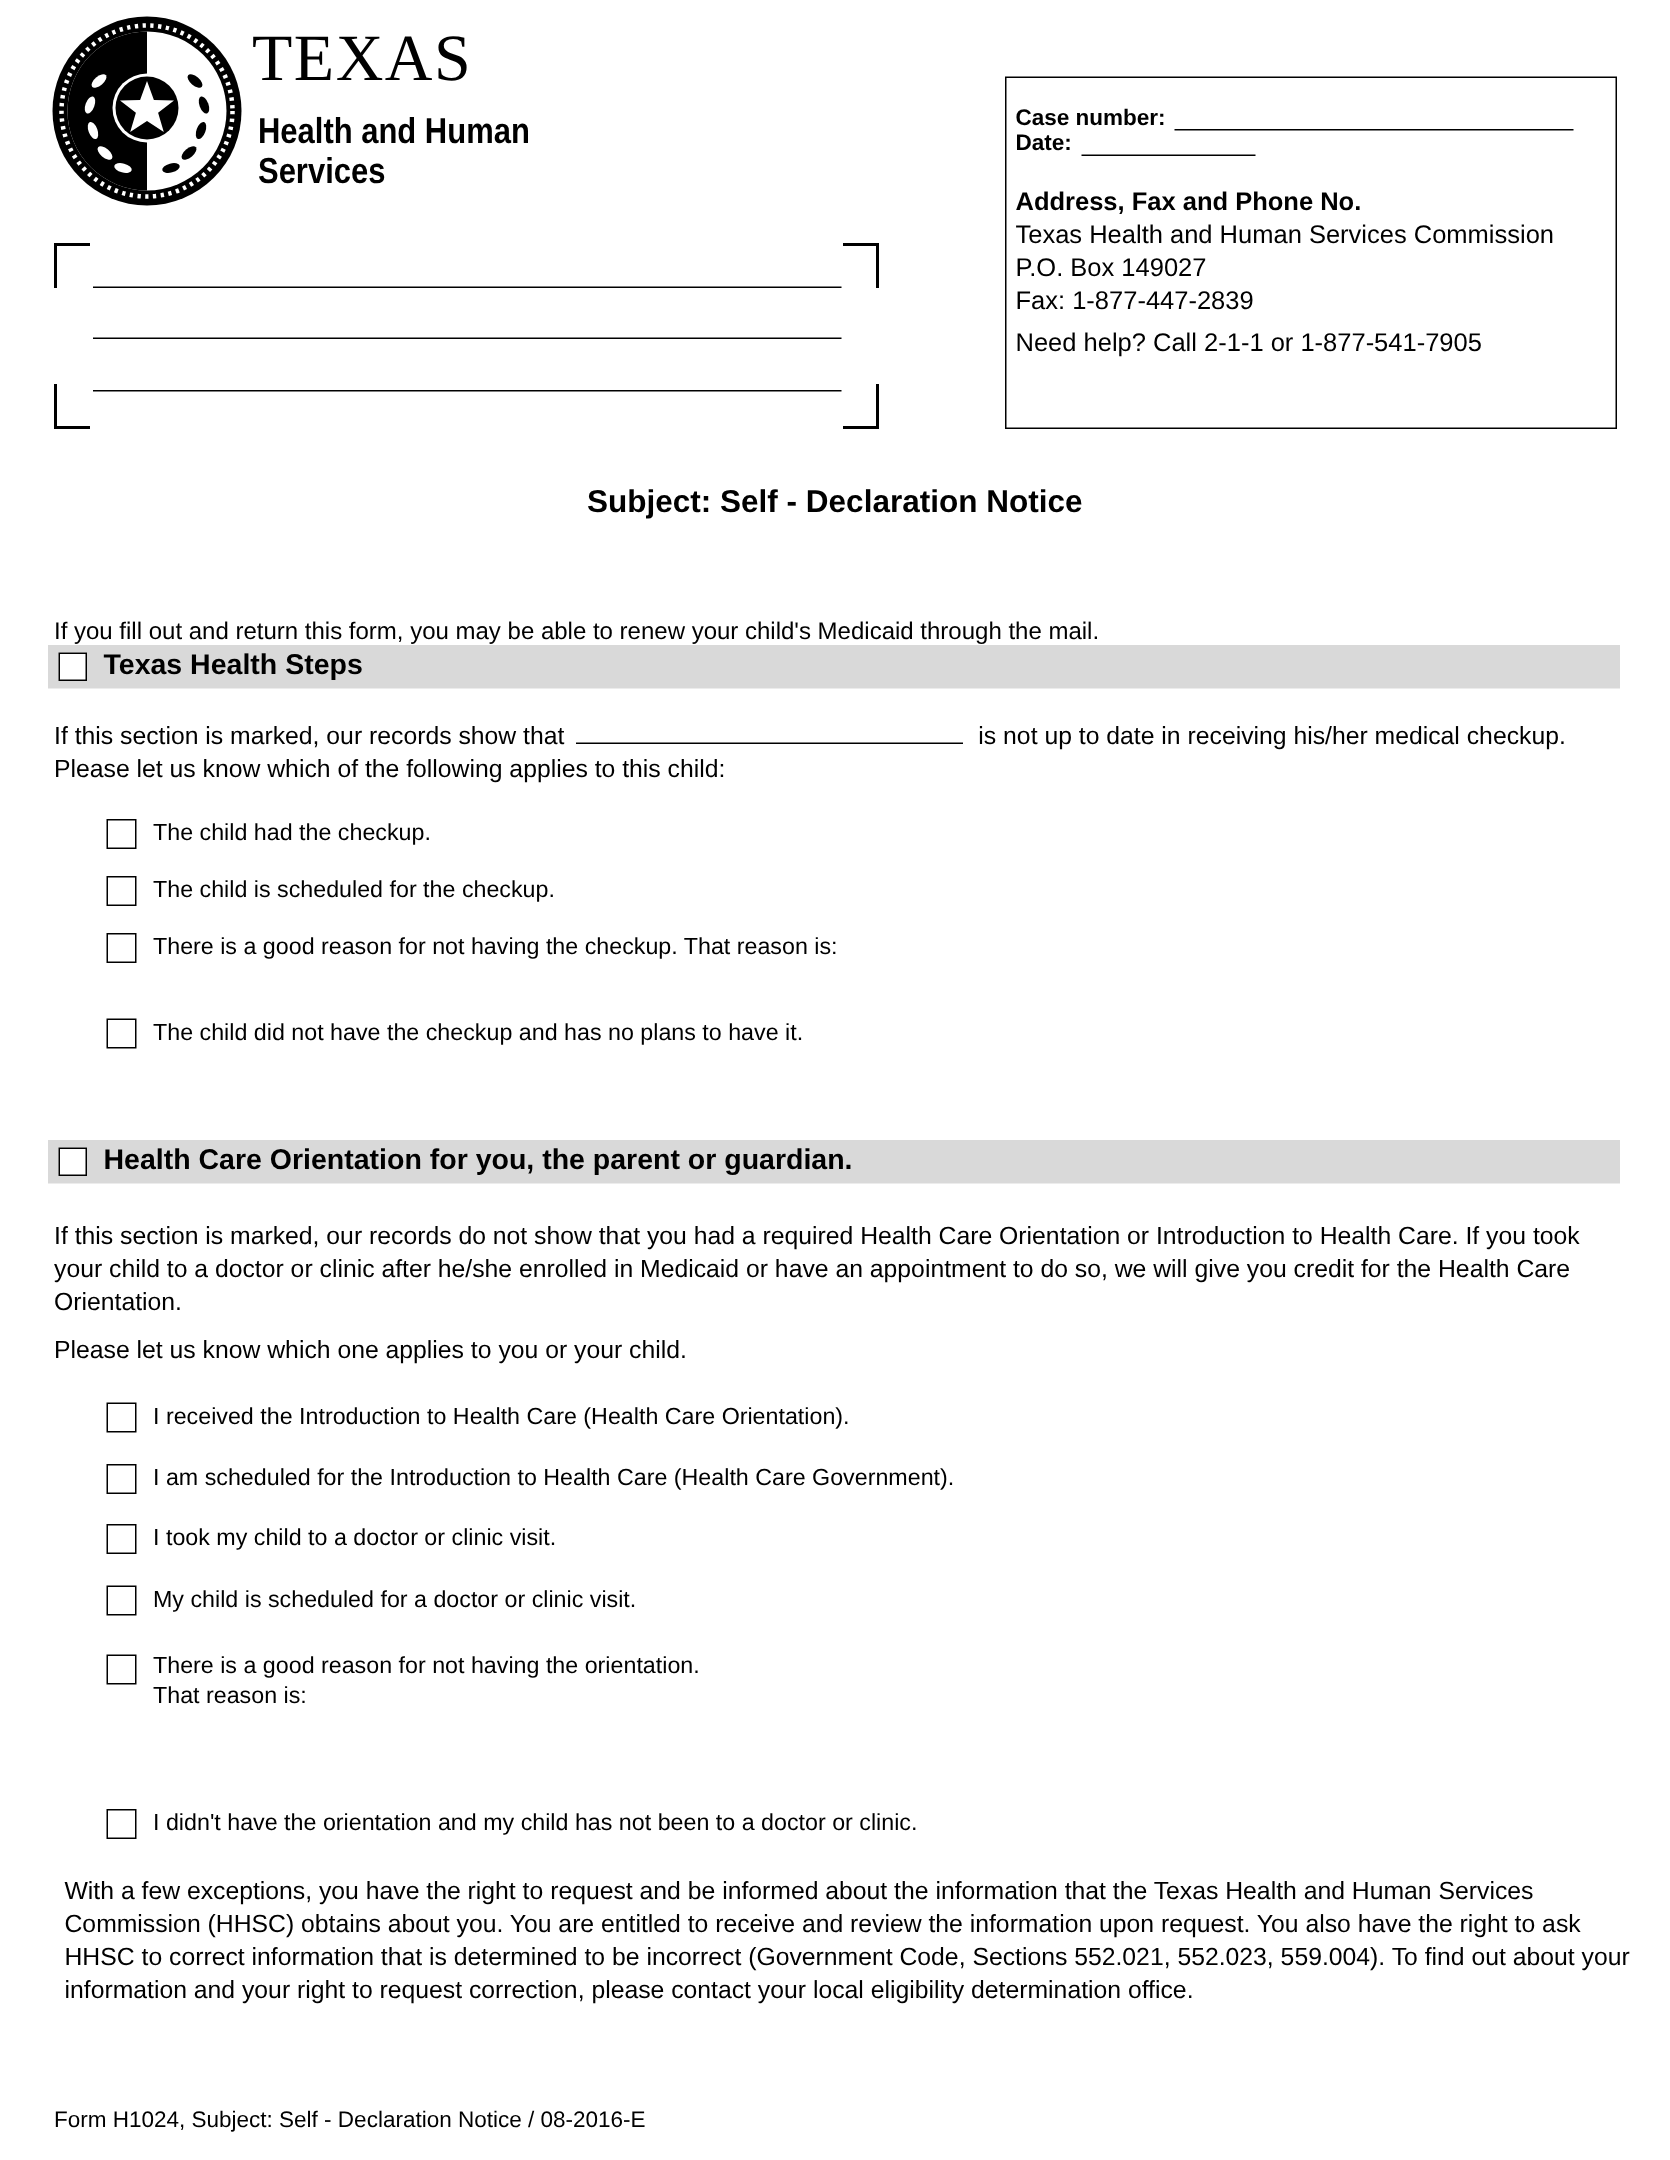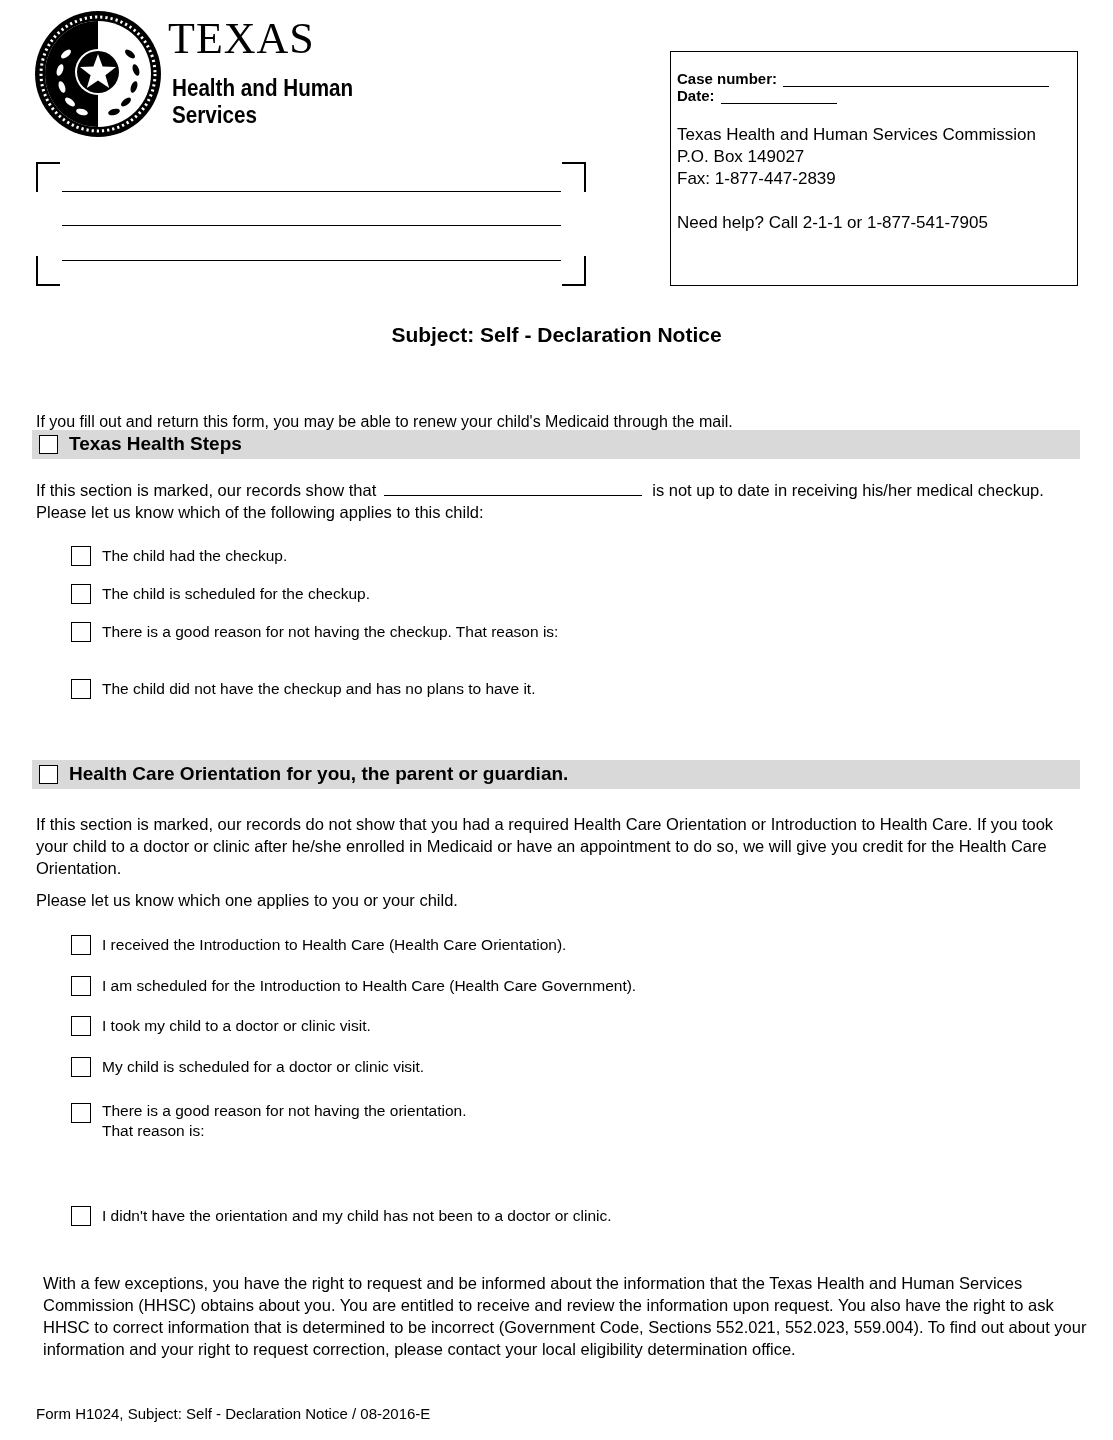--- a/index.html
+++ b/index.html
@@ -31,21 +31,21 @@
   .band .cb { position: absolute; left: 7px; top: 5px; width: 19px; height: 19px; border: 1.5px solid #000; background: #fff; box-sizing: border-box; }
   .band .label { position: absolute; left: 37px; top: 3px; font-weight: bold; font-size: 19px; }
 
   .para { left: 36px; width: 1050px; font-size: 16.5px; line-height: 22px; }
   .blank-inline { display: inline-block; width: 258px; border-bottom: 1.2px solid #000; height: 16px; margin: 0 10px 0 8px; vertical-align: baseline; }
 
   .opt { left: 71px; display: flex; align-items: flex-start; font-size: 15.5px; }
   .opt .cb { width: 20px; height: 20px; border: 1.5px solid #000; box-sizing: border-box; flex: none; margin-right: 11px; margin-top: 0px; }
   .opt .txt { line-height: 20px; }
 
-  .footer-para { left: 43px; width: 1045px; top: 1250px; font-size: 16.5px; line-height: 22px; margin-top: 22px; }
+  .footer-para { left: 43px; width: 1045px; top: 1250px; font-size: 16.5px; line-height: 22px; }
   .form-id { left: 36px; top: 1381px; font-size: 15px; margin-top: 24px; }
 </style>
 </head>
 <body>
 
 <div class="abs logo-seal">
   <svg width="128" height="128" viewBox="0 0 128 128">
     <circle cx="64" cy="64" r="63" fill="#000"></circle>
     <circle cx="64" cy="64" r="57" fill="none" stroke="#fff" stroke-width="3" stroke-dasharray="2.2 3"></circle>
     <circle cx="64" cy="64" r="53" fill="#fff"></circle>
@@ -89,24 +89,25 @@
 <div class="abs info-box">
   <div class="info-row" style="margin-top:12px">
     <span>Case number:</span>
     <span class="fill" style="width:266px"></span>
   </div>
   <div class="info-row">
     <span>Date:</span>
     <span class="fill" style="width:116px"></span>
   </div>
   <div class="info-addr">
+    <div class="bold">Address, Fax and Phone No.</div>
     <div>Texas Health and Human Services Commission</div>
     <div>P.O. Box 149027</div>
     <div>Fax: 1-877-447-2839</div>
-    <div style="margin-top:22px">Need help? Call 2-1-1 or 1-877-541-7905</div>
+    <div style="margin-top:6px">Need help? Call 2-1-1 or 1-877-541-7905</div>
   </div>
 </div>
 
 <div class="abs title">Subject: Self - Declaration Notice</div>
 <div class="abs intro">If you fill out and return this form, you may be able to renew your child's Medicaid through the mail.</div>
 
 <div class="abs band" style="top:430px">
   <div class="cb"></div>
   <div class="label">Texas Health Steps</div>
 </div>

